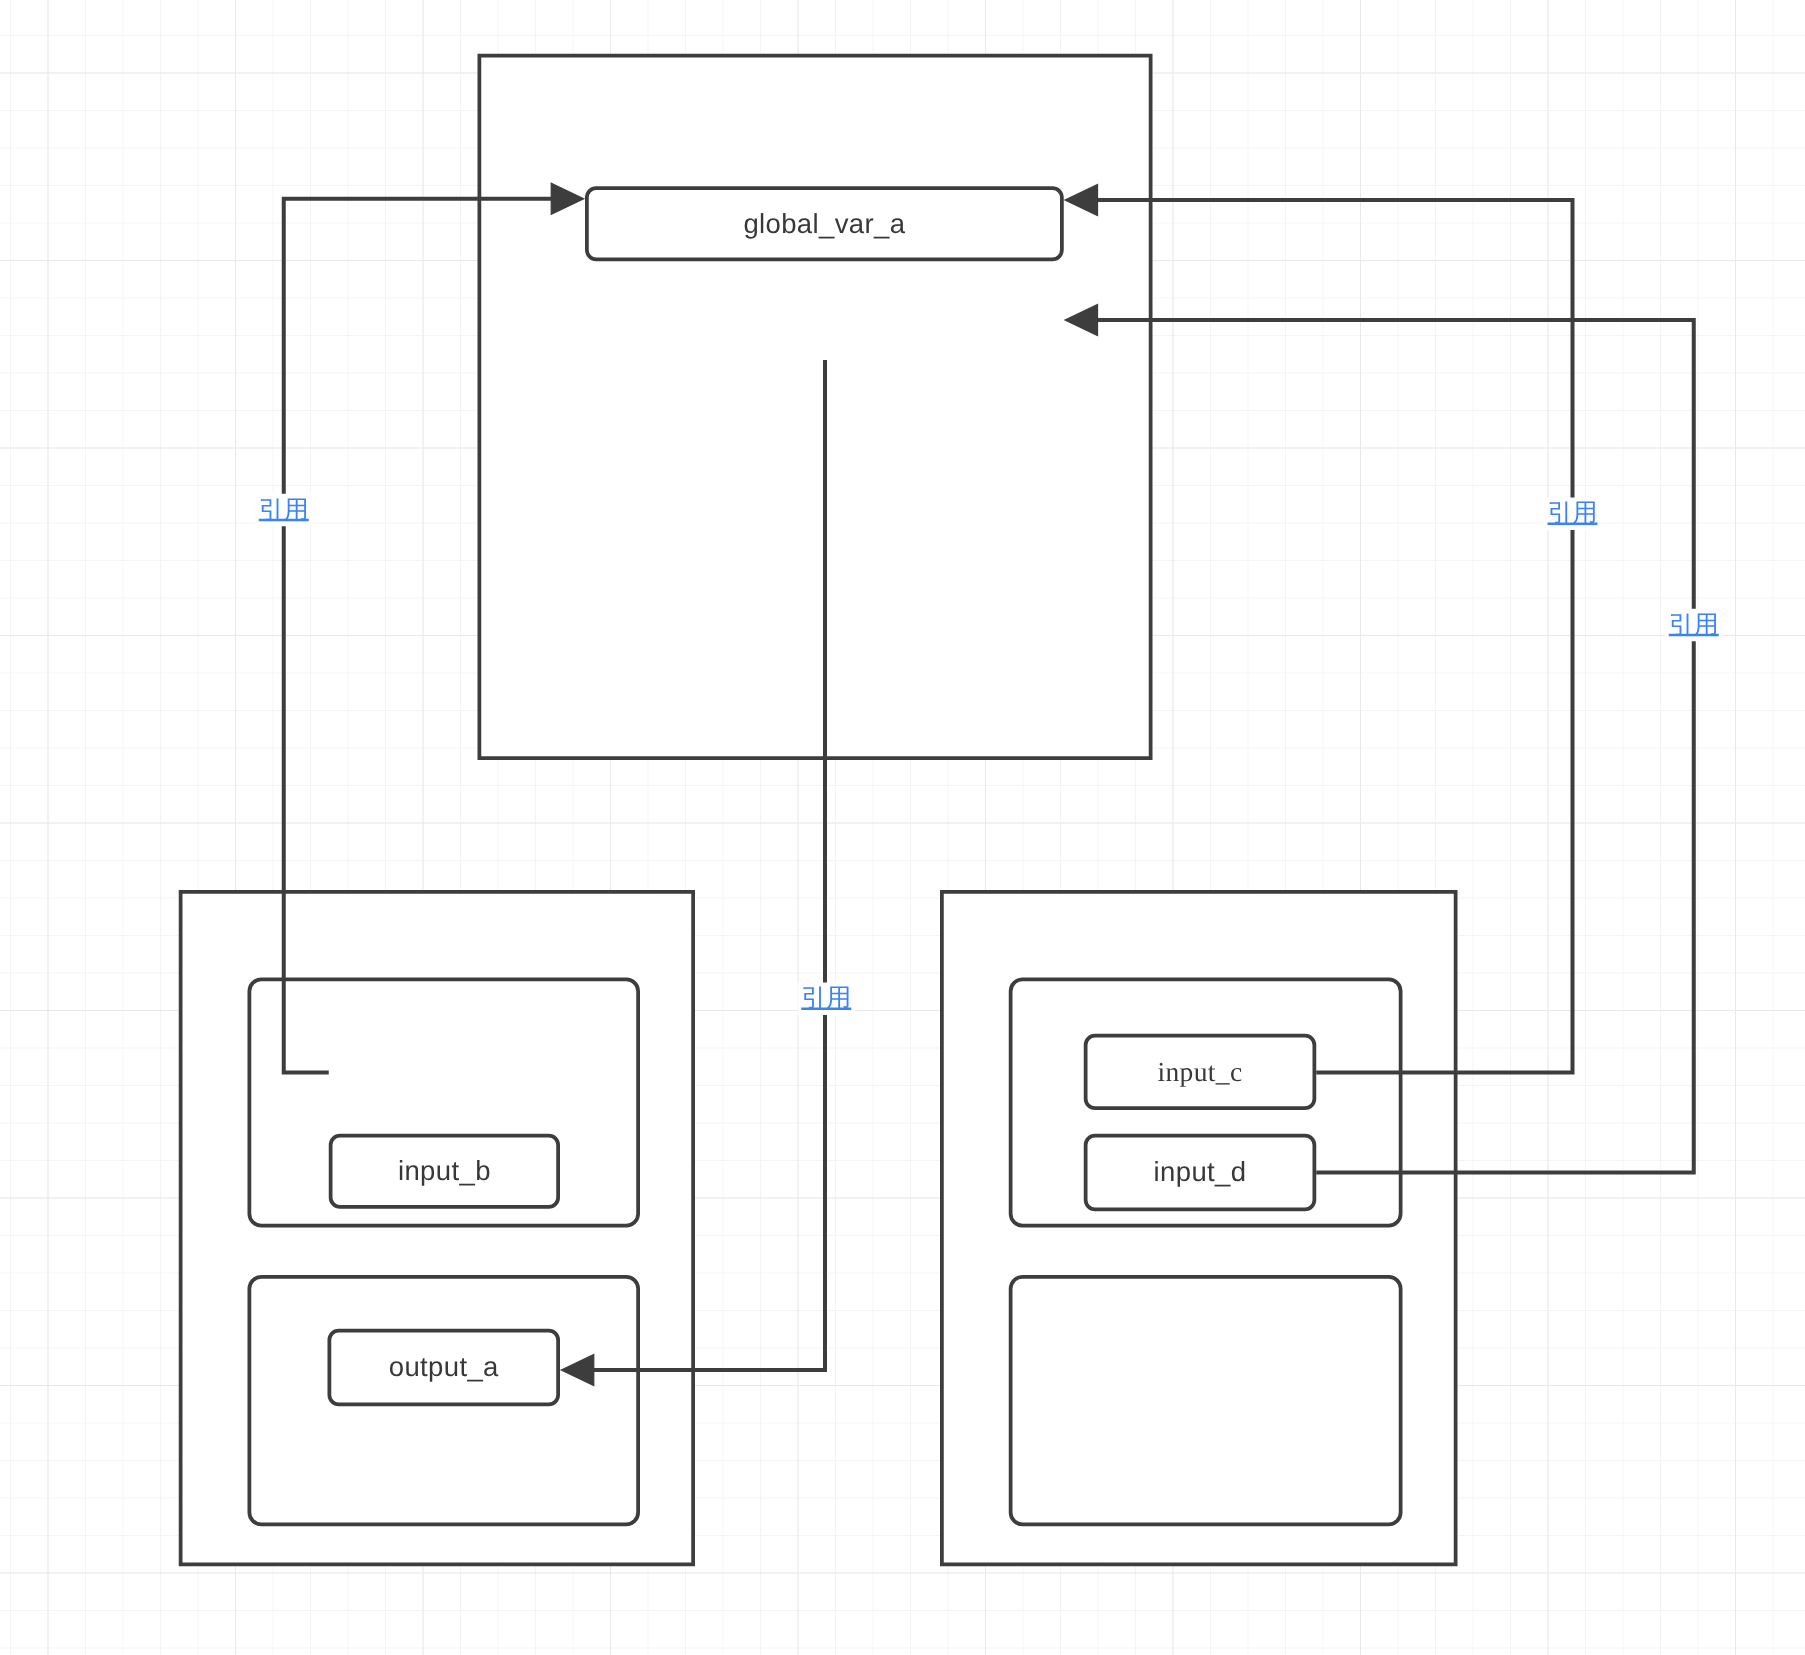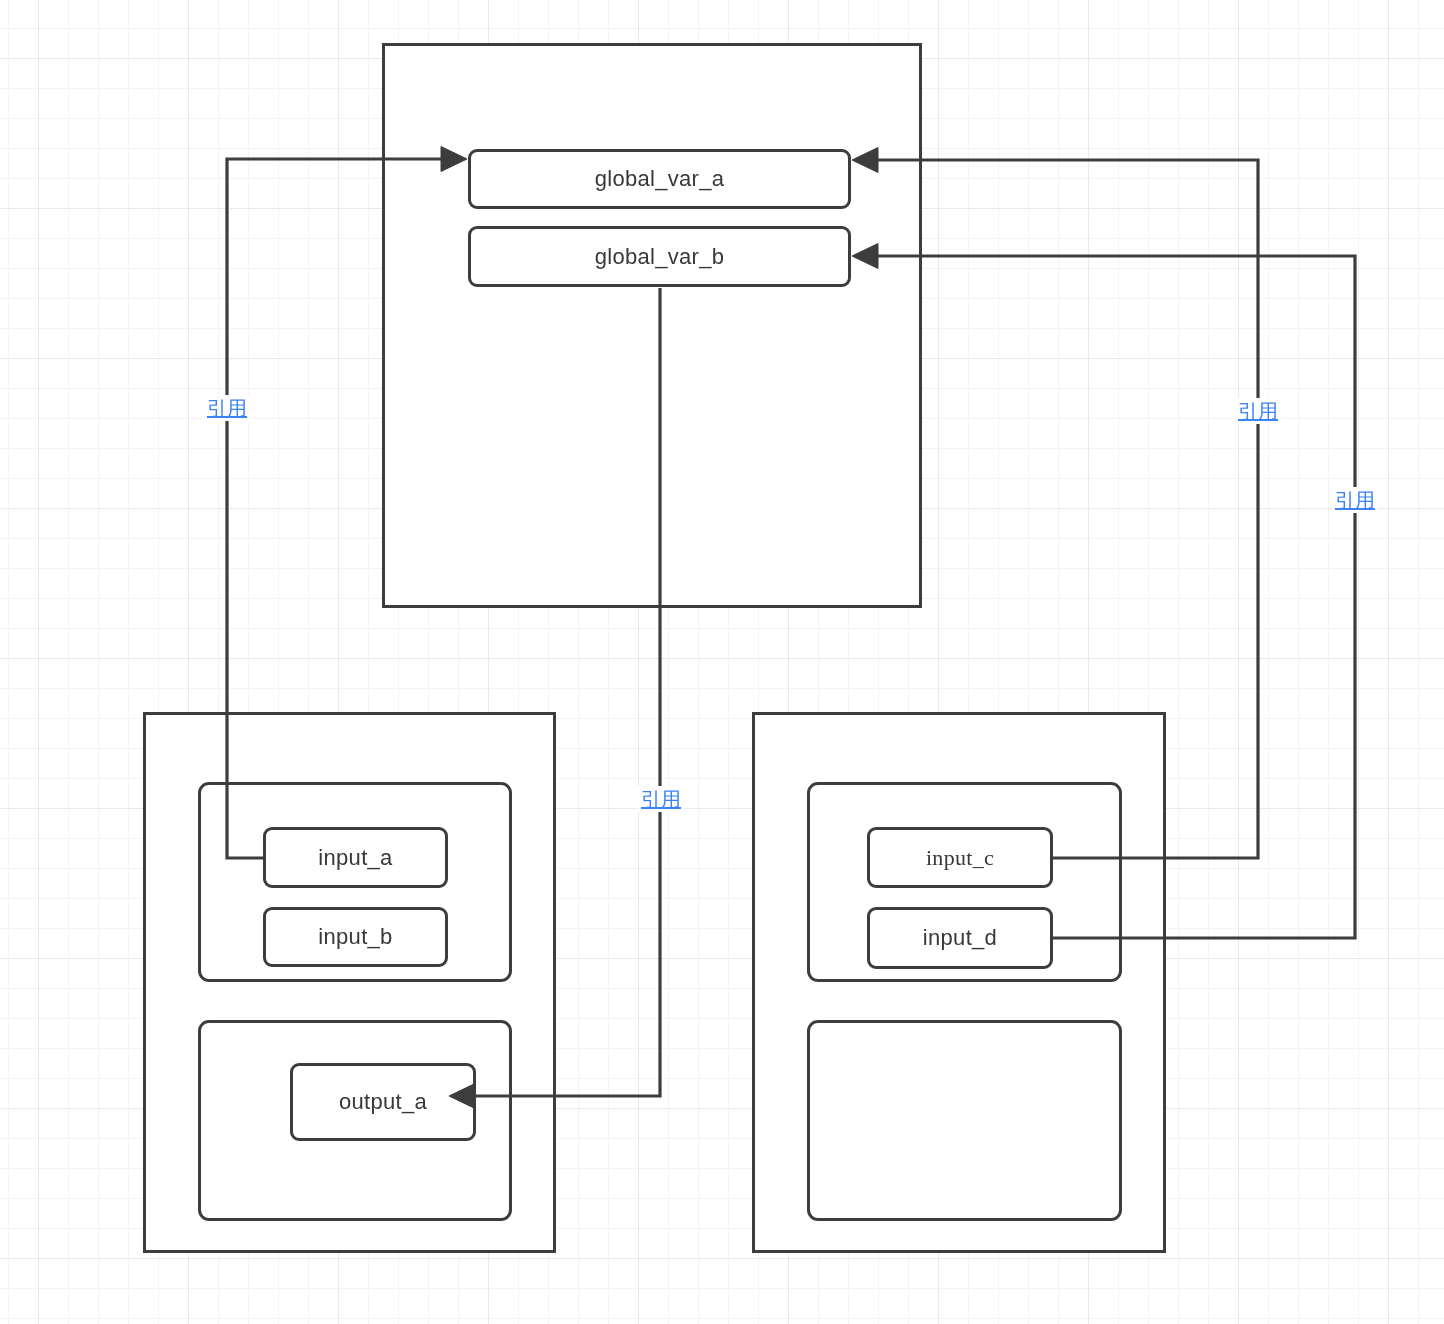--- a/index.html
+++ b/index.html
@@ -53,21 +53,21 @@
   
   #data-context      { left: 382px; top: 43px;  width: 540px; height: 565px; }
   #global-var-a      { left: 468px; top: 128px; width: 383px; height: 60px; margin-top: 21px; }
   #global-var-b      { left: 468px; top: 226px; width: 383px; height: 61px; }
 
   #act1-box          { left: 143px; top: 712px; width: 413px; height: 541px; }
   #act1-inputs       { left: 198px; top: 782px; width: 314px; height: 200px; }
   #input-a           { left: 263px; top: 827px; width: 185px; height: 61px; }
   #input-b           { left: 263px; top: 907px; width: 185px; height: 60px; }
   #act1-outputs      { left: 198px; top: 1020px; width: 314px; height: 201px; }
-  #output-a          { left: 262px; top: 1063px; width: 186px; height: 78px; margin-left: 28px; }
+  #output-a          { left: 262px; top: 1063px; width: 186px; height: 62px; }
 
   #act2-box          { left: 752px; top: 712px; width: 414px; height: 541px; }
   #act2-inputs       { left: 807px; top: 782px; width: 315px; height: 200px; }
   #input-c           { left: 867px; top: 827px; width: 186px; height: 61px; font-family: Liberation Serif, serif; }
   #input-d           { left: 867px; top: 907px; width: 186px; height: 62px; }
   #act2-outputs      { left: 807px; top: 1020px; width: 315px; height: 201px; }
 
   .title-pad   { top: 56px;  }   
   .title-act   { top: 723px; }   
   .title-group-in  { top: 795px; }
@@ -96,32 +96,26 @@
 </head>
 <body>
 
 <div class="canvas">
 
   <div class="box sharp" id="data-context"></div>
   <div class="box-title title-pad" style="left:382px; width:540px;">data context</div>
   <div class="node" id="global-var-a">
     <span>global_var_a</span>
   </div>
-  <div class="node" id="global-var-b">
-    <span>global_var_b</span>
-  </div>
 
   <div class="box sharp" id="act1-box"></div>
   <div class="box-title title-act" style="left:143px; width:413px;">act_1 data</div>
 
   <div class="box round-lg" id="act1-inputs"></div>
   <div class="box-title title-group-in" style="left:198px; width:314px;">inputs</div>
-  <div class="node" id="input-a">
-    <span>input_a</span>
-  </div>
   <div class="node" id="input-b">
     <span>input_b</span>
   </div>
 
   <div class="box round-lg" id="act1-outputs"></div>
   <div class="box-title title-group-out" style="left:198px; width:314px;">outputs</div>
   <div class="node" id="output-a">
     <span>output_a</span>
   </div>
 

